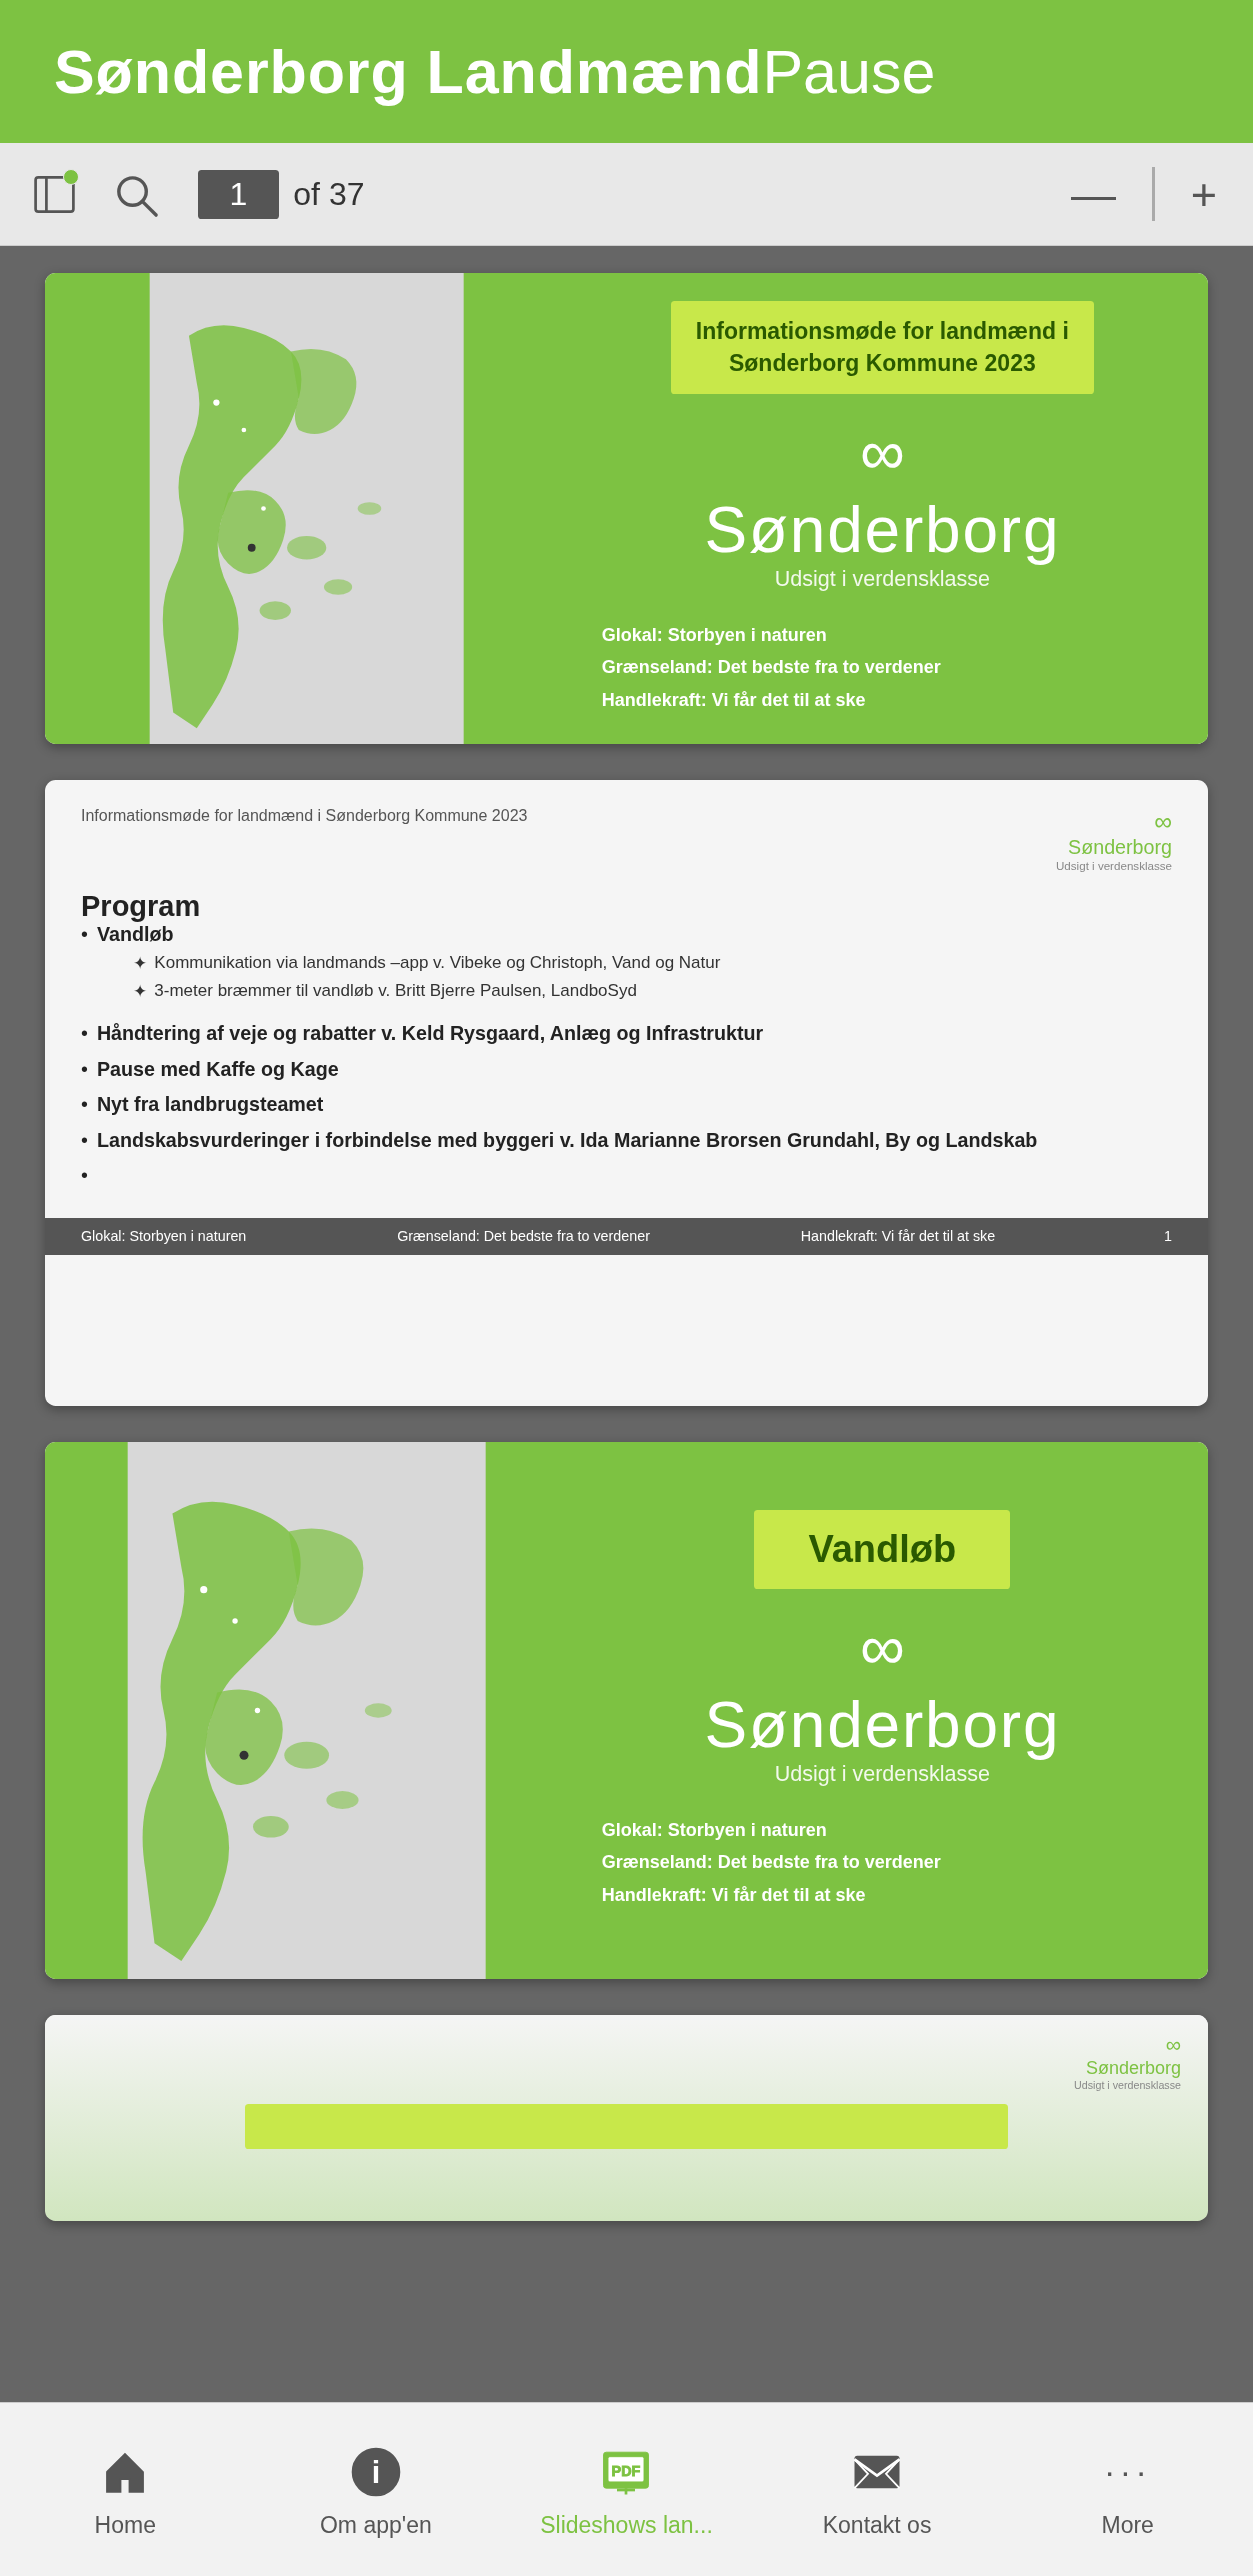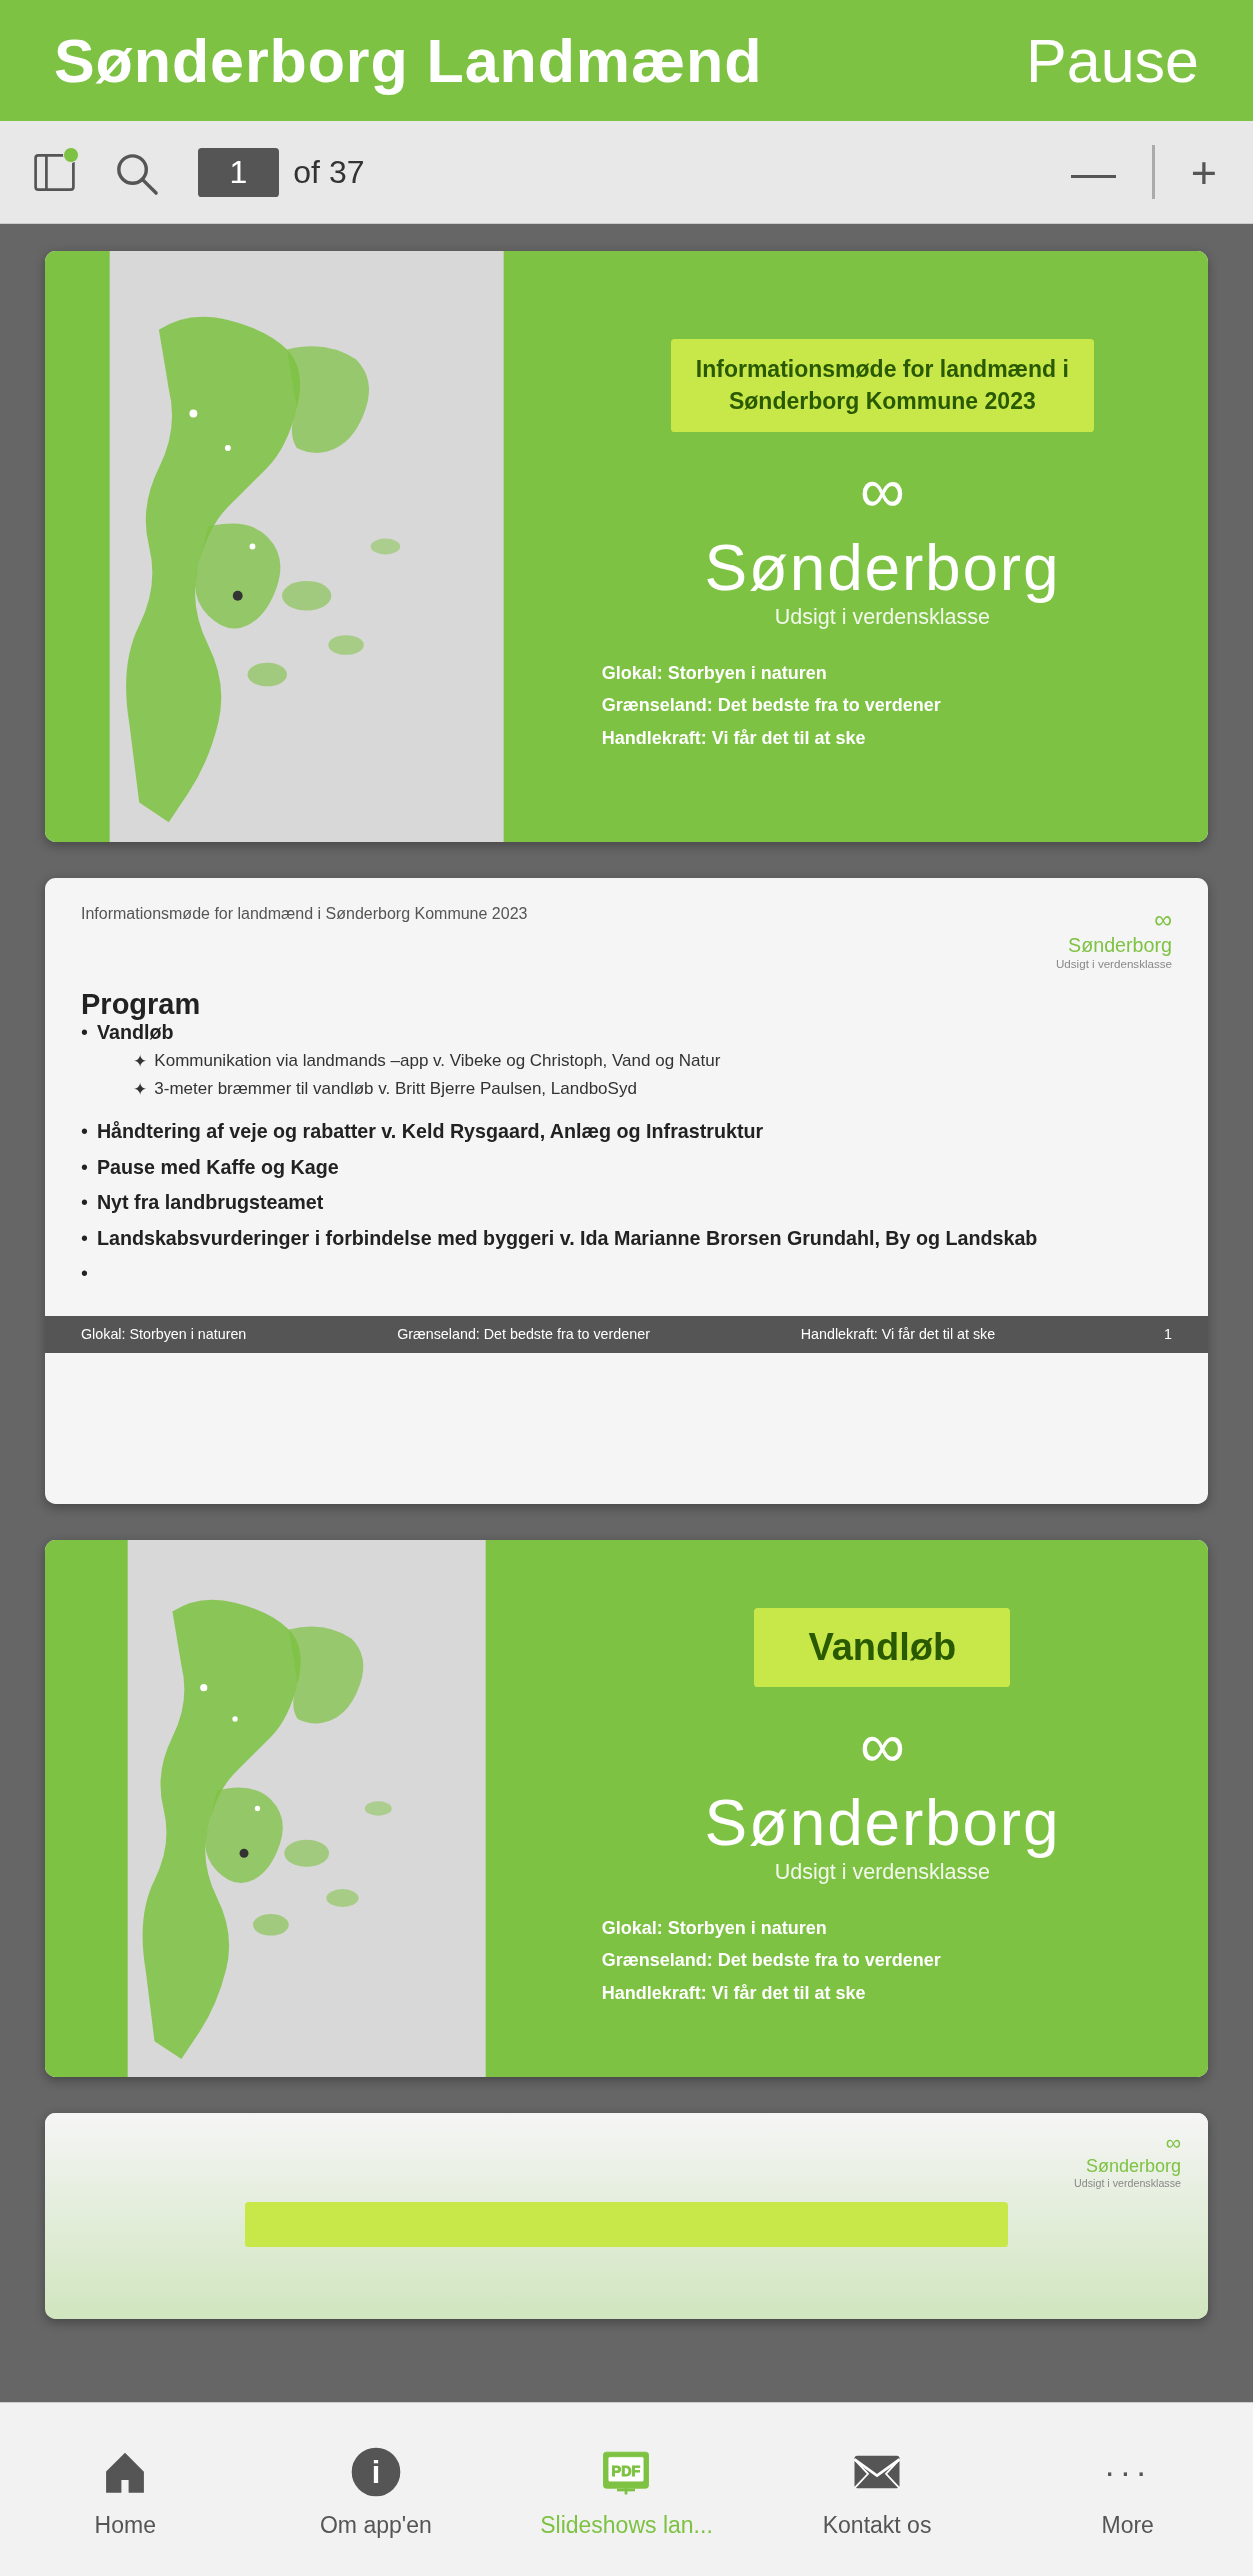--- a/index.html
+++ b/index.html
@@ -8,24 +8,23 @@
       font-family: -apple-system, BlinkMacSystemFont, 'Helvetica Neue', Arial, sans-serif;
       background: #555;
       width: 1253px;
       min-height: 2576px;
       overflow-x: hidden;
     }
 
     
     .header {
       background: #7dc242;
-      height: 121px;
-      display: flex;
-      align-items: center;
-      justify-content: space-between;
+      height: 143px;
+      display: flex;
+      align-items: center;
       padding: 0 54px;
     }
     .header-title {
       color: white;
       font-size: 61px;
       font-weight: 700;
       letter-spacing: 0.9px;
     }
     .header-about {
       color: white;
@@ -123,21 +122,21 @@
     .slide-card {
       background: white;
       border-radius: 10.7px;
       overflow: hidden;
       box-shadow: 0 3.6px 10.7px rgba(0,0,0,0.3);
     }
 
     
     .slide1 {
       background: #7dc242;
-      height: 591px;
+      height: 471px;
       position: relative;
       display: flex;
       align-items: center;
     }
     .slide1-content {
       flex: 1;
       padding: 36px 45px;
       display: flex;
       flex-direction: column;
       align-items: center;

